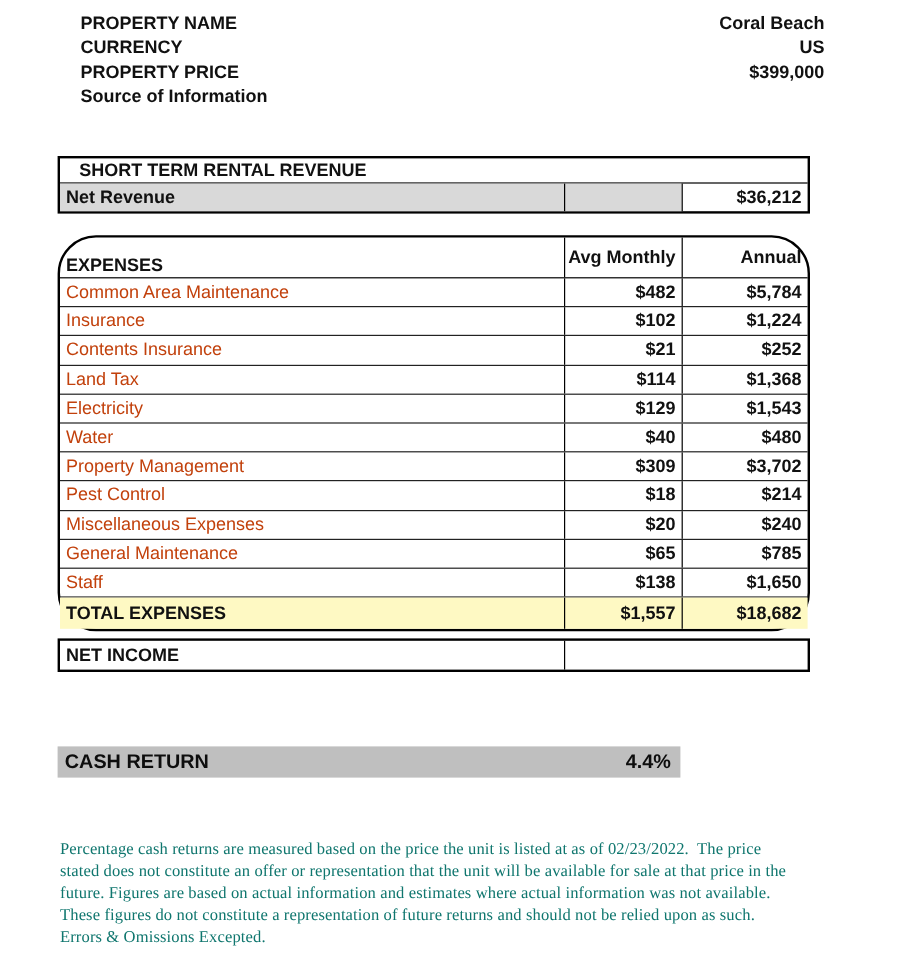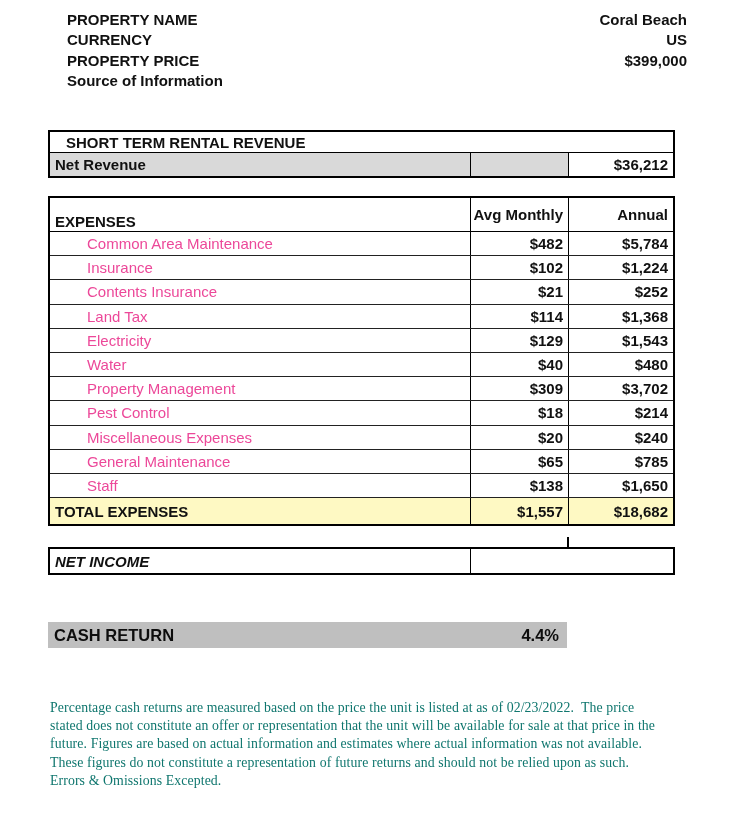--- a/index.html
+++ b/index.html
@@ -26,35 +26,35 @@
   .gray { background:#d9d9d9; }
   .bold { font-weight:bold; }
 
   
   .revenue-table { top:130px; }
   .rev-title { height:20px; border-bottom:1.5px solid #000; display:flex; align-items:center;
                padding-left:16px; font-weight:bold; font-size:15px; }
   .rev-row { height:23px; }
 
   
-  .expenses-table { top:196px; }
+  .expenses-table { top:196px;border-radius:32px; }
   .exp-header { height:33px; border-bottom:1.5px solid #000; }
   .exp-header .cell { font-weight:bold; }
   .exp-header .cell.lab { align-items:flex-end; padding-bottom:1px; }
   .exp-row { height:23.2px; border-bottom:1px solid #222; }
-  .exp-row .lab { color:#ec4899;margin-left:32px; }
+  .exp-row .lab { color:#c2410c; }
   .exp-row .num { color:#111; }
   .total-row { height:26px; background:#fef9c3; }
   .total-row .cell { font-weight:bold; }
 
   
   .connector { position:absolute; left:567px; top:537px; width:2px; height:21px; background:#000; }
 
   
-  .net-income-table { top:547px;font-style:italic; }
+  .net-income-table { top:532px; }
   .ni-row { height:24px; }
   .ni-row .cell { font-weight:bold; }
 
   
   .cash-bar { position:absolute; left:48px; top:622px; width:519px; height:26px;
               background:#bfbfbf; display:flex; justify-content:space-between; align-items:center;
               padding:0 8px 0 6px; box-sizing:border-box; }
   .cash-bar .cb-label, .cash-bar .cb-value { font-weight:bold; font-size:16.5px; color:#0d0d0d; }
 
   

